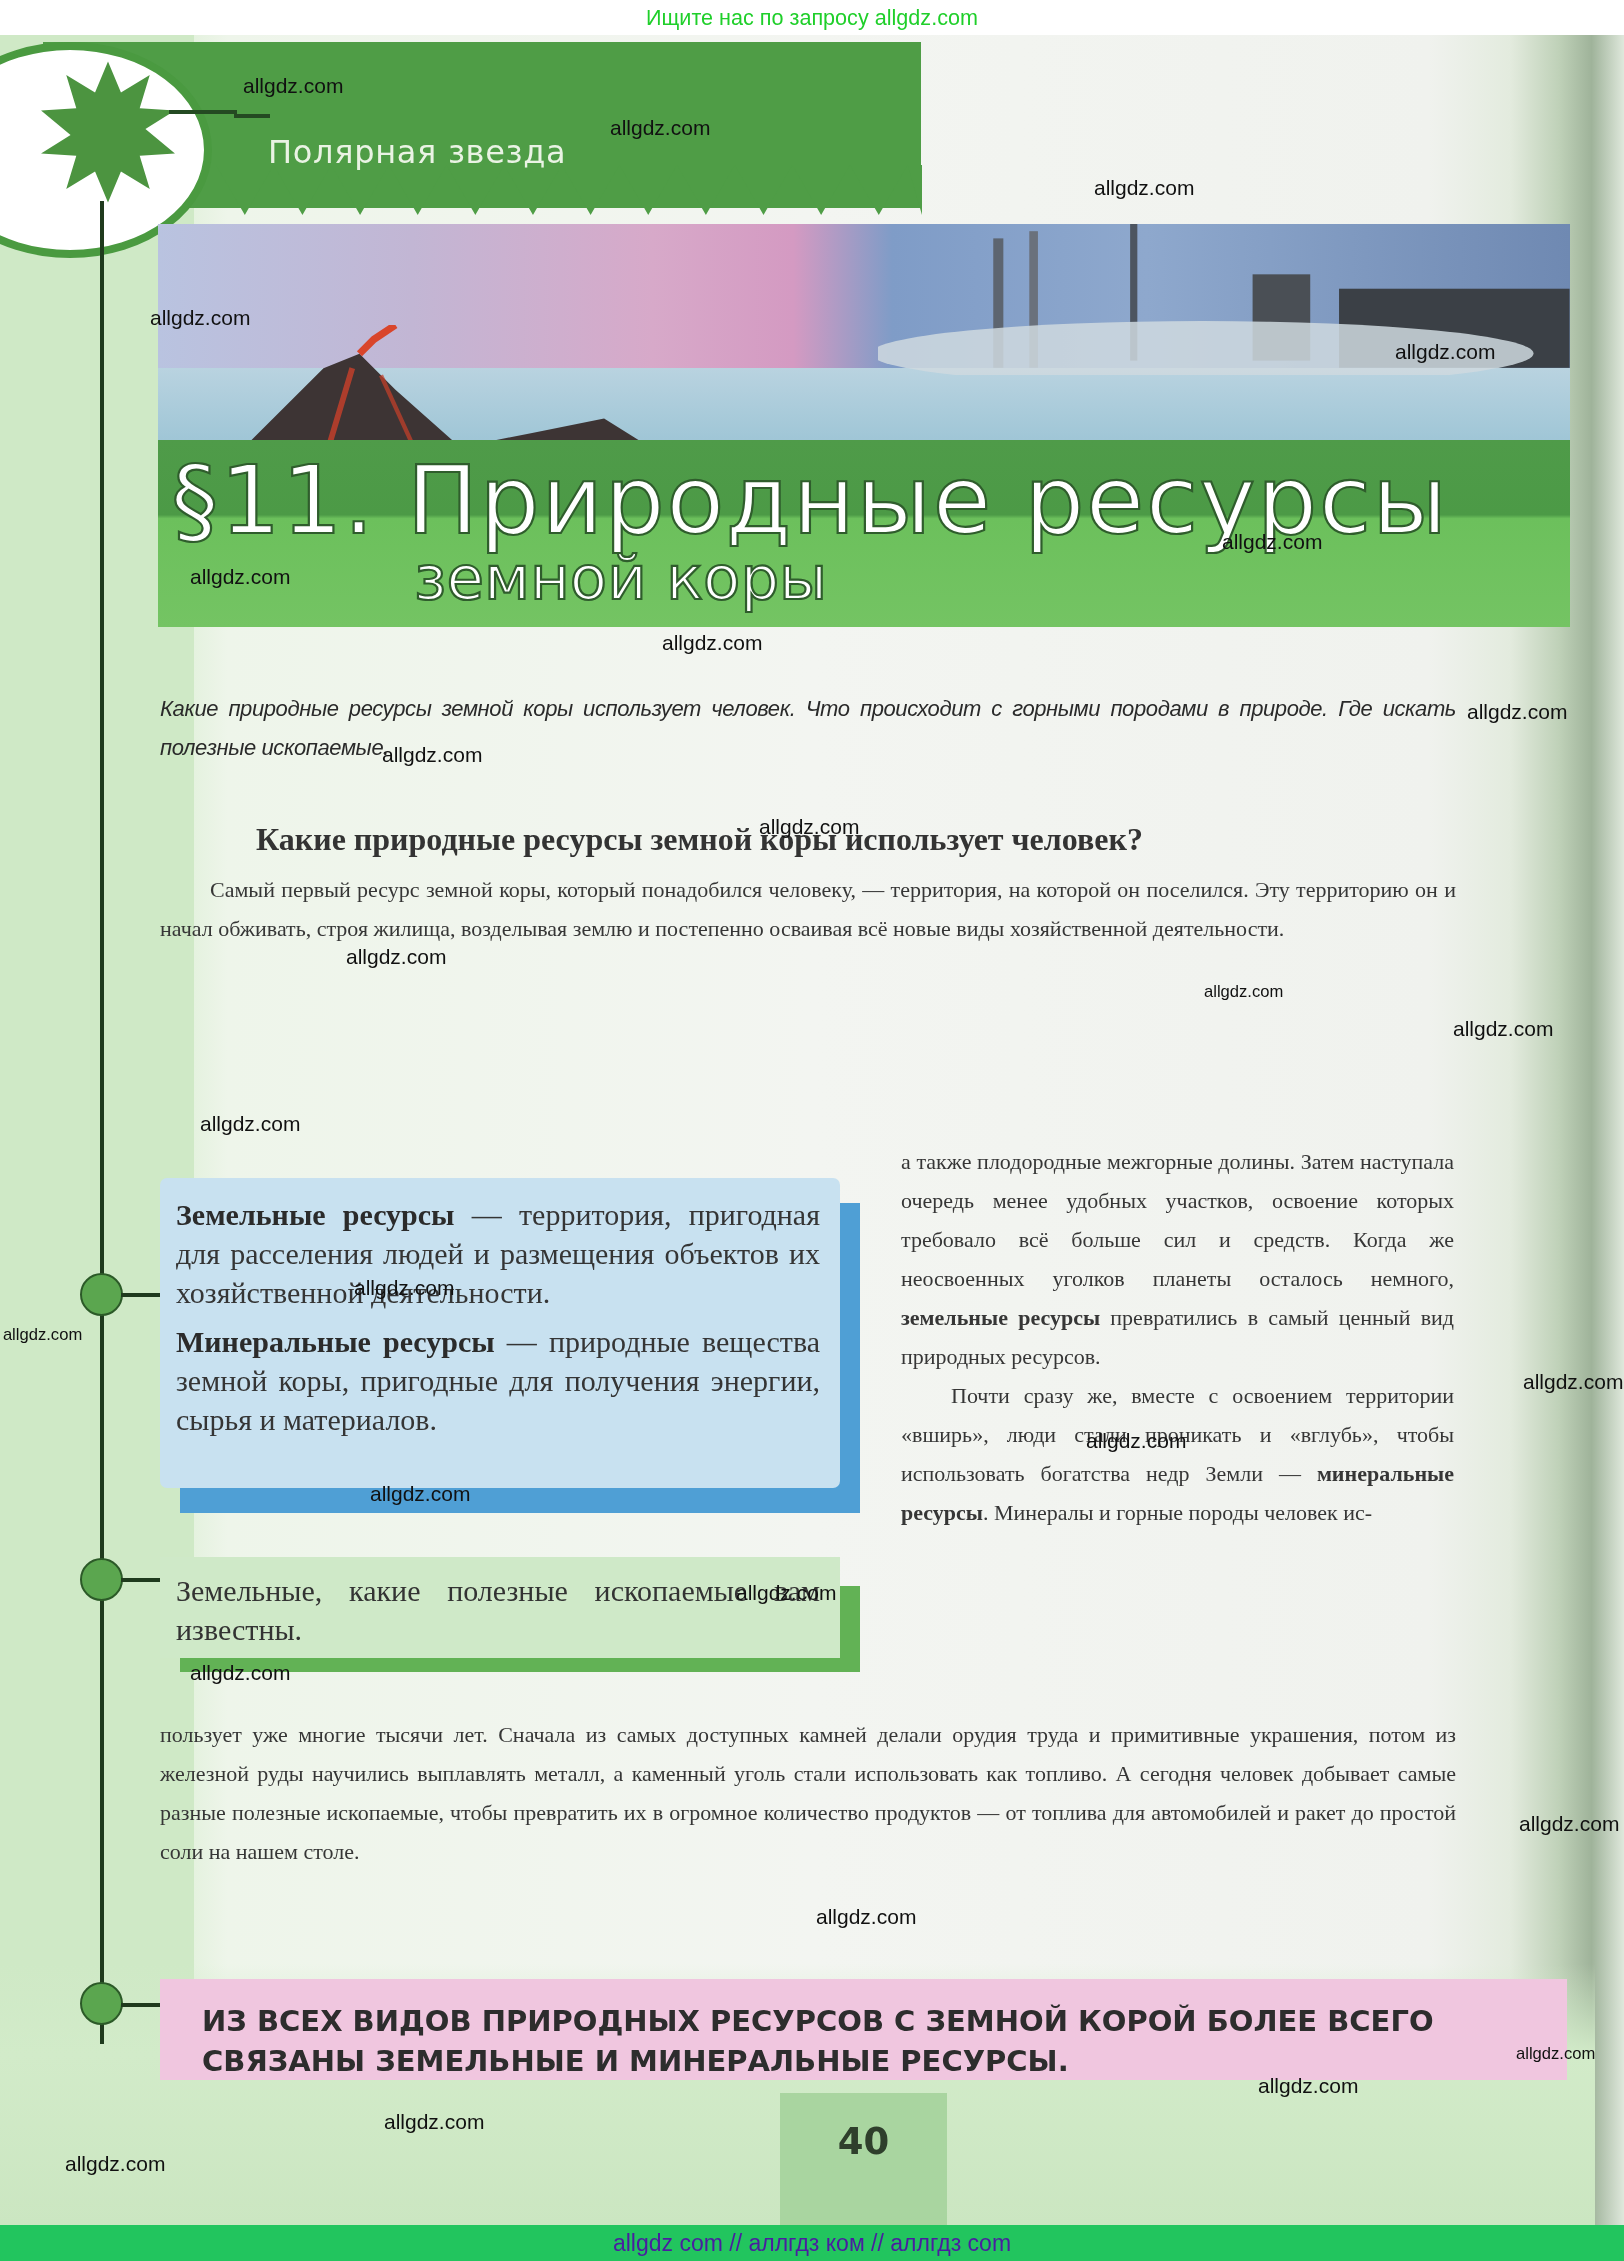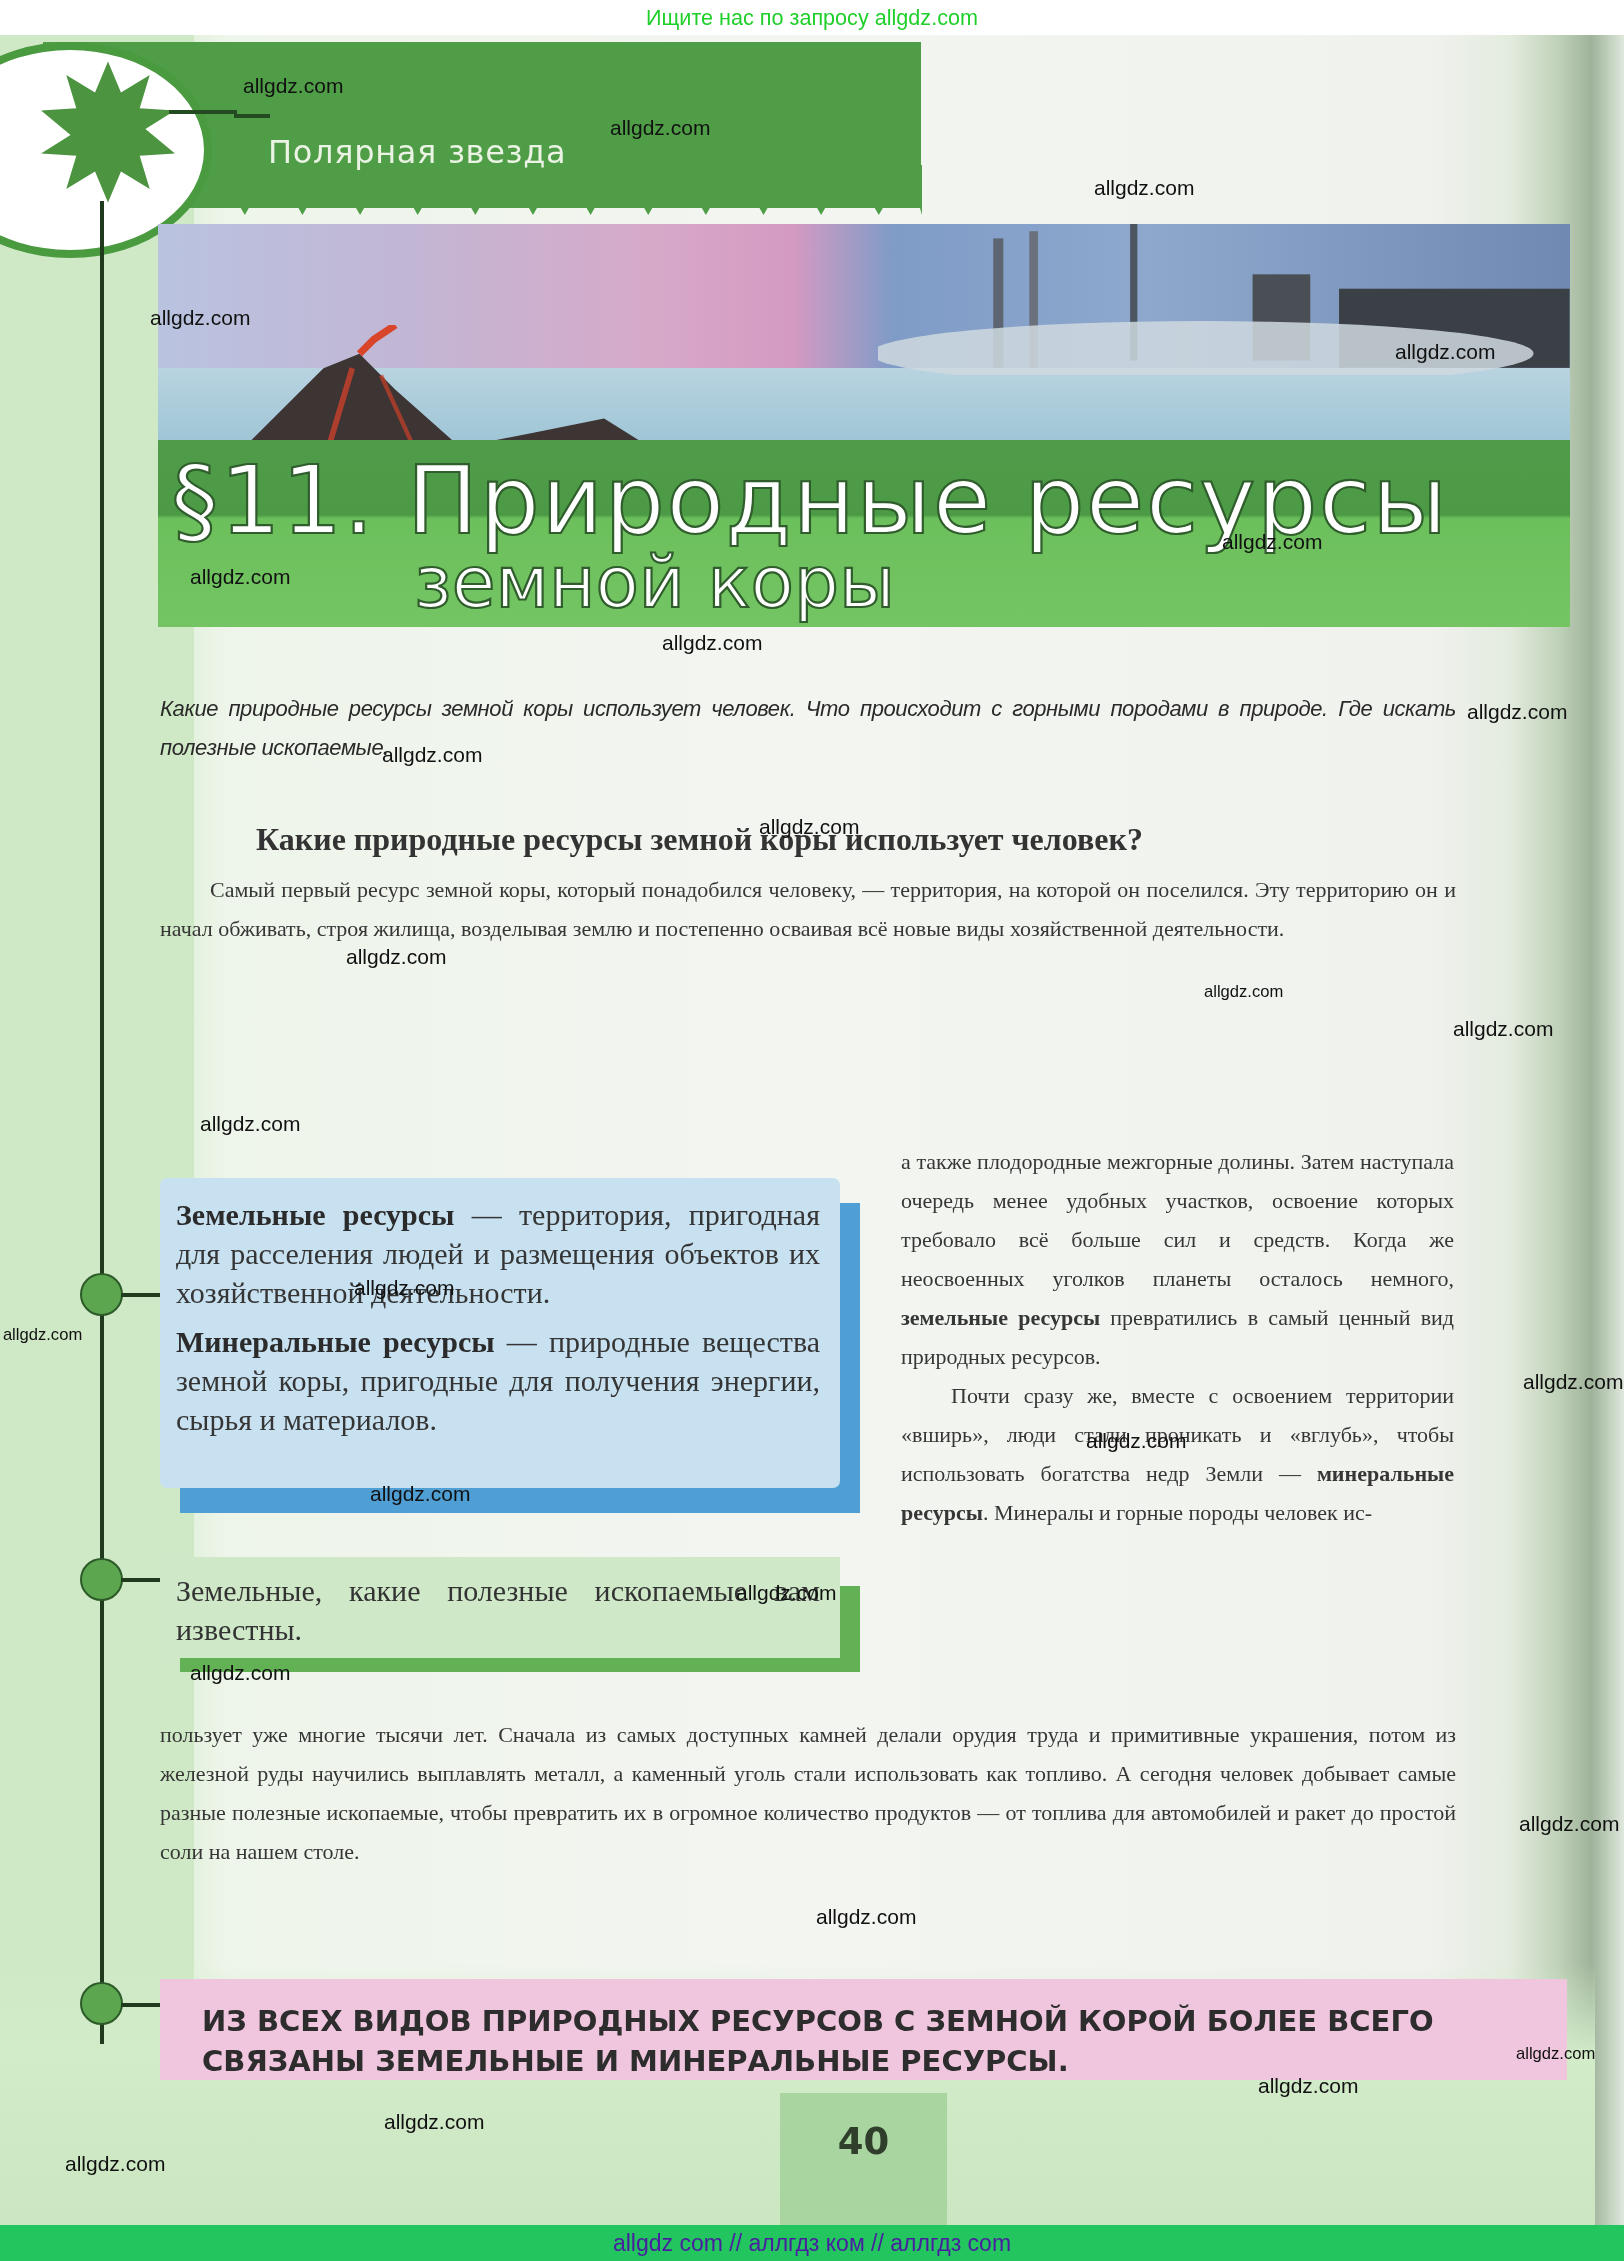--- a/index.html
+++ b/index.html
@@ -37,21 +37,21 @@
   .banner-sea { position:absolute; left:0; top:144px; width:100%; height:137px;
     background: linear-gradient(180deg, #b9d3e0 0%, #9cc4d5 60%, #8fb9cc 100%); }
   .volcano { position:absolute; left:0; top:101px; width:590px; height:187px; }
   .factory { position:absolute; left:720px; top:0; width:693px; height:151px; }
   .title-band { position:absolute; left:0; top:216px; width:100%; height:187px;
     background: linear-gradient(180deg, #4f9b49 0%, #4c9a46 40%, #6cc05c 42%, #74c463 100%); }
   .title-line1 { position:absolute; left:13px; top:229px; font-family:"DejaVu Sans", sans-serif;
     font-size:95px; font-weight:400; color:#fff; letter-spacing:1.4px;
     -webkit-text-stroke: 2.2px #2f5d2c; line-height:1; }
   .title-line2 { position:absolute; left:256px; top:323px; font-family:"DejaVu Sans", sans-serif;
-    font-size:71px; color:#fff; -webkit-text-stroke: 2.2px #2f5d2c; line-height:1; }
+    font-size:61px; color:#fff; -webkit-text-stroke: 2.2px #2f5d2c; line-height:1; }
 
   .intro { position:absolute; left:160px; top:654px; width:1296px; font-family:Liberation Sans, sans-serif;
     font-style:italic; font-size:22px; line-height:39px; color:#2a2a2a; text-align:justify; letter-spacing:-0.4px; }
 
   .section-heading { position:absolute; left:256px; top:786px; font-family:"Liberation Serif", serif;
     font-weight:bold; font-size:32px; color:#333; }
 
   .body { font-family:"Liberation Serif", serif; font-size:22px; line-height:39px; color:#363636; text-align:justify; }
   .p1 { position:absolute; left:160px; top:835px; width:1296px; text-indent:50px; }
   .p2 { position:absolute; left:160px; top:990px; width:1296px; text-indent:50px; }

